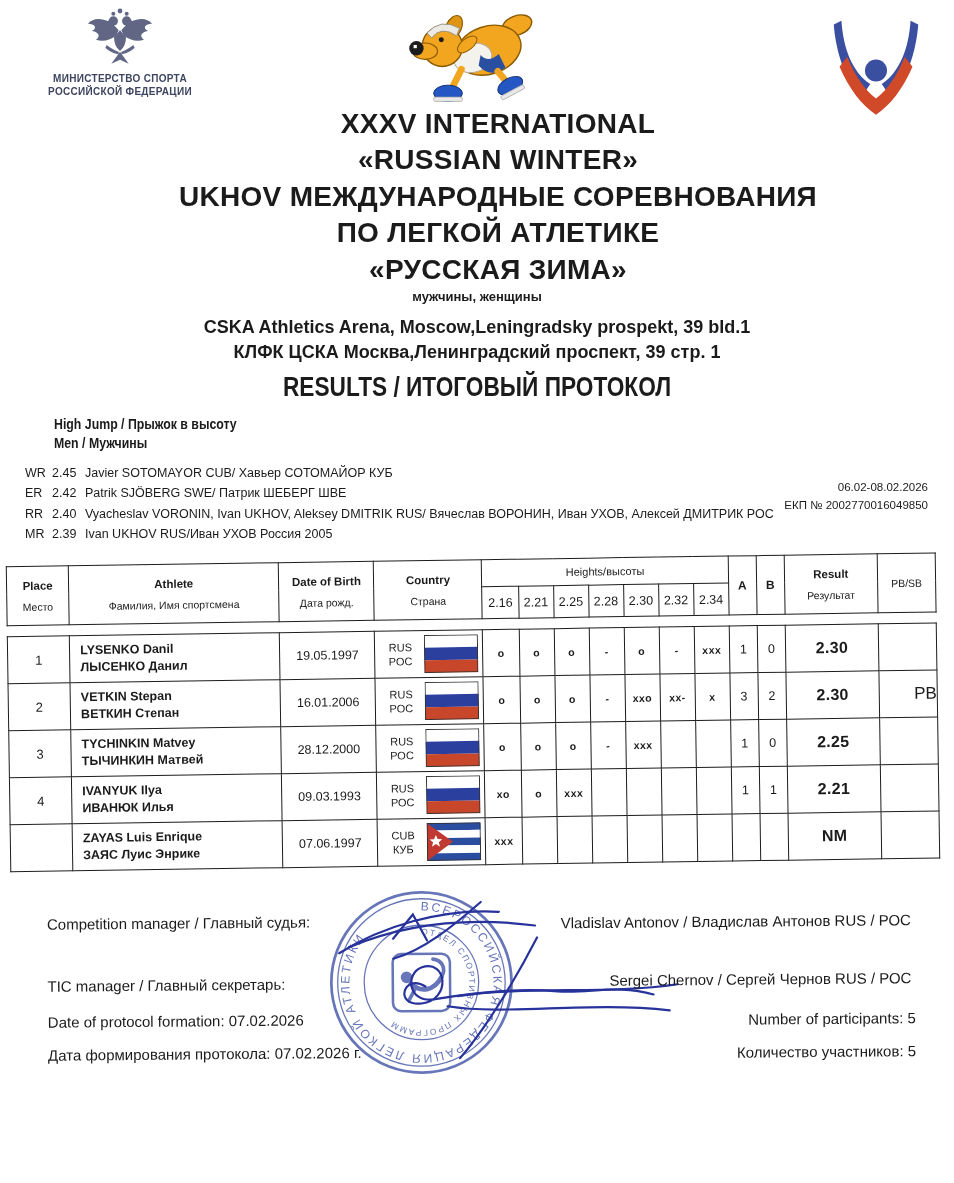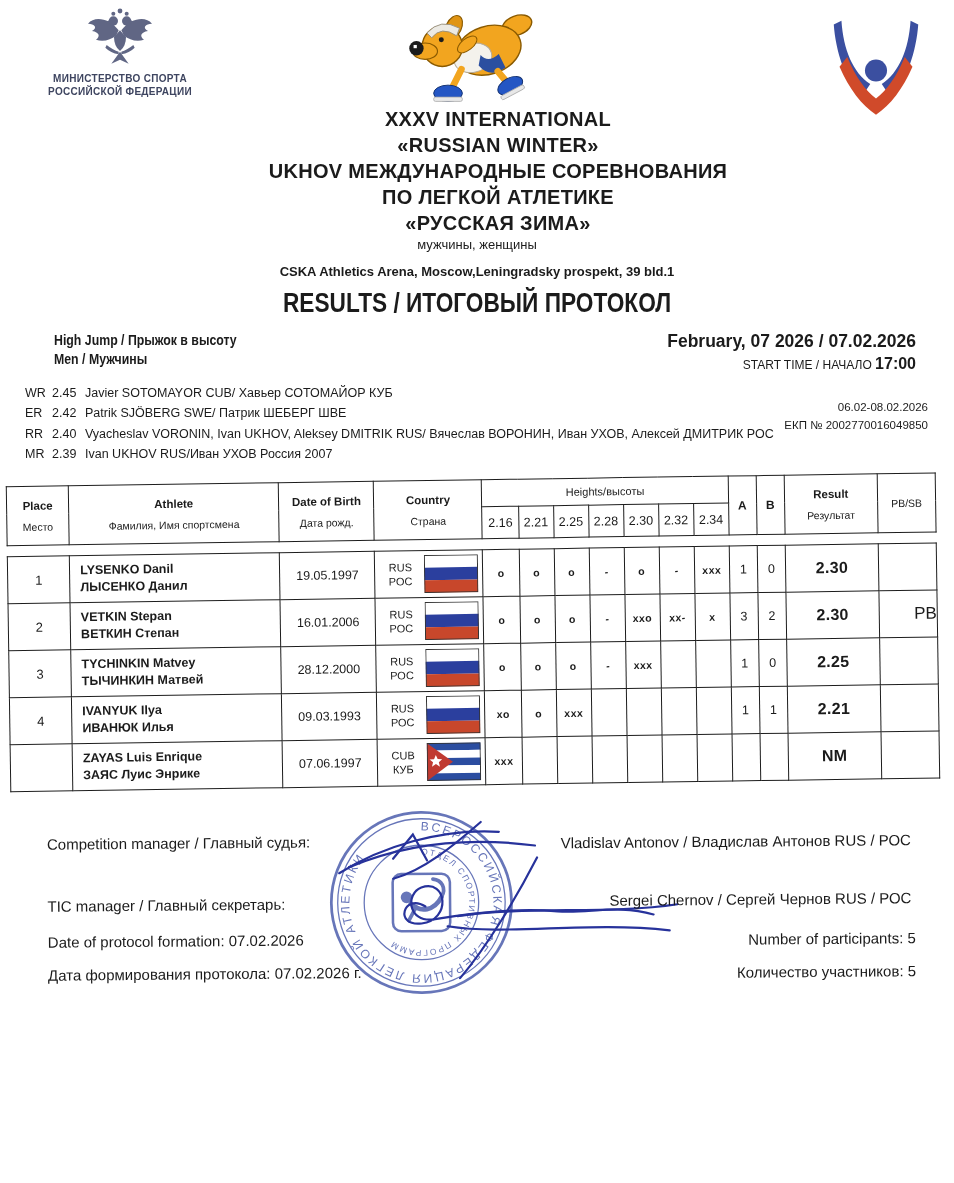--- a/index.html
+++ b/index.html
@@ -7,23 +7,23 @@
         font-family:"Liberation Sans",sans-serif;color:#1b1b1b;}
 
   
   .ministry{position:absolute;left:14px;top:6px;width:212px;text-align:center;}
   .ministry-text{font-size:10px;font-weight:bold;color:#3e4560;line-height:1.3;letter-spacing:.3px;}
   .mascot{position:absolute;left:404px;top:2px;}
   .fed-logo{position:absolute;right:30px;top:16px;}
 
   
   .titles{padding-top:106px;text-align:center;}
-  .title-line{font-size:20px;font-weight:bold;letter-spacing:.3px;line-height:1.3;margin-left:42px;}
-  .subtitle{font-size:13px;font-weight:normal;margin-top:1px;}
-  .venue{margin-top:11px;font-size:13px;font-weight:bold;line-height:1.4;}
+  .title-line{font-size:28px;font-weight:bold;letter-spacing:.3px;line-height:1.3;margin-left:42px;}
+  .subtitle{font-size:13px;font-weight:bold;margin-top:1px;}
+  .venue{margin-top:11px;font-size:18px;font-weight:bold;line-height:1.4;}
   .results-heading{margin-top:7px;font-size:27px;font-weight:900;}
   .cond{display:inline-block;transform:scaleX(.84);transform-origin:center;white-space:nowrap;}
   .cond-l{display:inline-block;transform:scaleX(.88);transform-origin:left center;white-space:nowrap;}
 
   
   .event-row{display:flex;justify-content:space-between;margin:12px 38px 0 54px;align-items:flex-start;}
   .event-left{font-size:14px;font-weight:900;line-height:1.35;}
   .event-right{text-align:right;}
   .event-date{font-size:17.5px;font-weight:bold;}
   .start-line{font-size:12px;margin-top:3px;}
@@ -132,52 +132,46 @@
 
   <div class="titles">
     <div class="title-line">XXXV INTERNATIONAL</div>
     <div class="title-line">«RUSSIAN WINTER»</div>
     <div class="title-line">UKHOV МЕЖДУНАРОДНЫЕ СОРЕВНОВАНИЯ</div>
     <div class="title-line">ПО ЛЕГКОЙ АТЛЕТИКЕ</div>
     <div class="title-line">«РУССКАЯ ЗИМА»</div>
     <div class="subtitle">мужчины, женщины</div>
     <div class="venue">
       <div>CSKA Athletics Arena, Moscow,Leningradsky prospekt, 39 bld.1</div>
+      <div>КЛФК ЦСКА Москва,Ленинградский проспект, 39 стр. 1</div>
     </div>
     <div class="results-heading">
       <span class="cond">RESULTS / ИТОГОВЫЙ ПРОТОКОЛ</span>
     </div>
   </div>
 
   <div class="event-row">
     <div class="event-left">
       <div><span class="cond-l">High Jump / Прыжок в высоту</span></div>
       <div><span class="cond-l">Men / Мужчины</span></div>
     </div>
-    <div class="event-right">
-      <div class="event-date">February, 07 2026 / 07.02.2026</div>
-      <div class="start-line">
-        <span>START TIME / НАЧАЛО</span>
-        <span class="start-time">17:00</span>
-      </div>
-    </div>
   </div>
 
   <div class="records">
     <div class="record-line">
       <span class="rcode">WR</span><span class="rmark">2.45</span><span>Javier SOTOMAYOR CUB/ Хавьер СОТОМАЙОР КУБ</span>
     </div>
     <div class="record-line">
       <span class="rcode">ER</span><span class="rmark">2.42</span><span>Patrik SJÖBERG SWE/ Патрик ШЕБЕРГ ШВЕ</span>
     </div>
     <div class="record-line">
       <span class="rcode">RR</span><span class="rmark">2.40</span><span>Vyacheslav VORONIN, Ivan UKHOV, Aleksey DMITRIK RUS/ Вячеслав ВОРОНИН, Иван УХОВ, Алексей ДМИТРИК РОС</span>
     </div>
     <div class="record-line">
-      <span class="rcode">MR</span><span class="rmark">2.39</span><span>Ivan UKHOV RUS/Иван УХОВ Россия 2007</span>
+      <span class="rcode">MR</span><span class="rmark">2.39</span><span>Ivan UKHOV RUS/Иван УХОВ Россия 2005</span>
     </div>
     <div class="ekp-block">
       <div>06.02-08.02.2026</div>
       <div>ЕКП № 2002770016049850</div>
     </div>
   </div>
 
   <div class="table-tilt">
     <table class="hdr">
       <colgroup>

